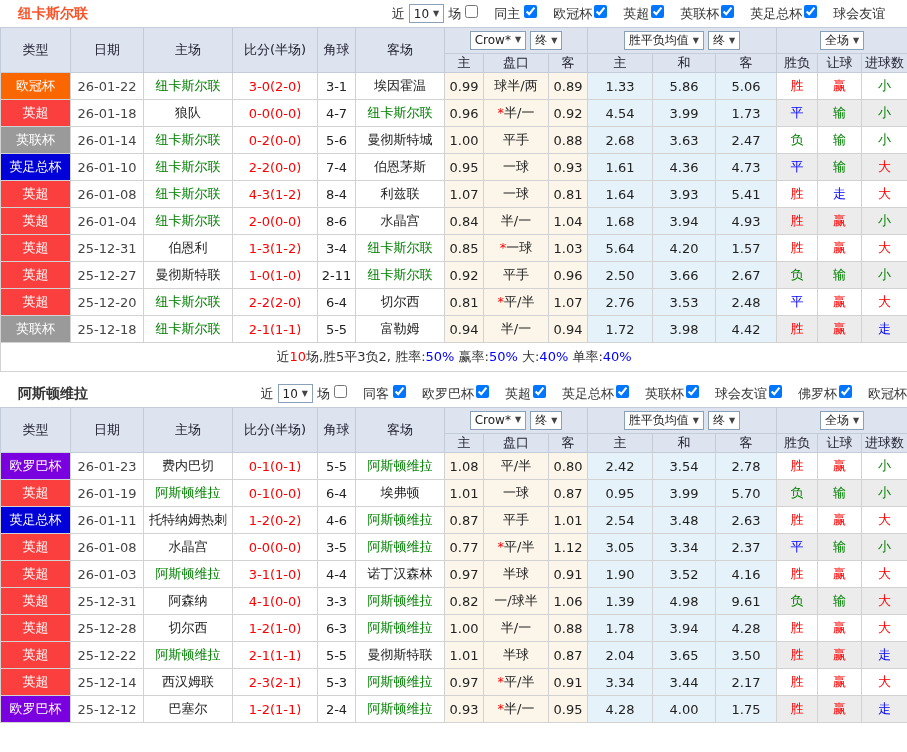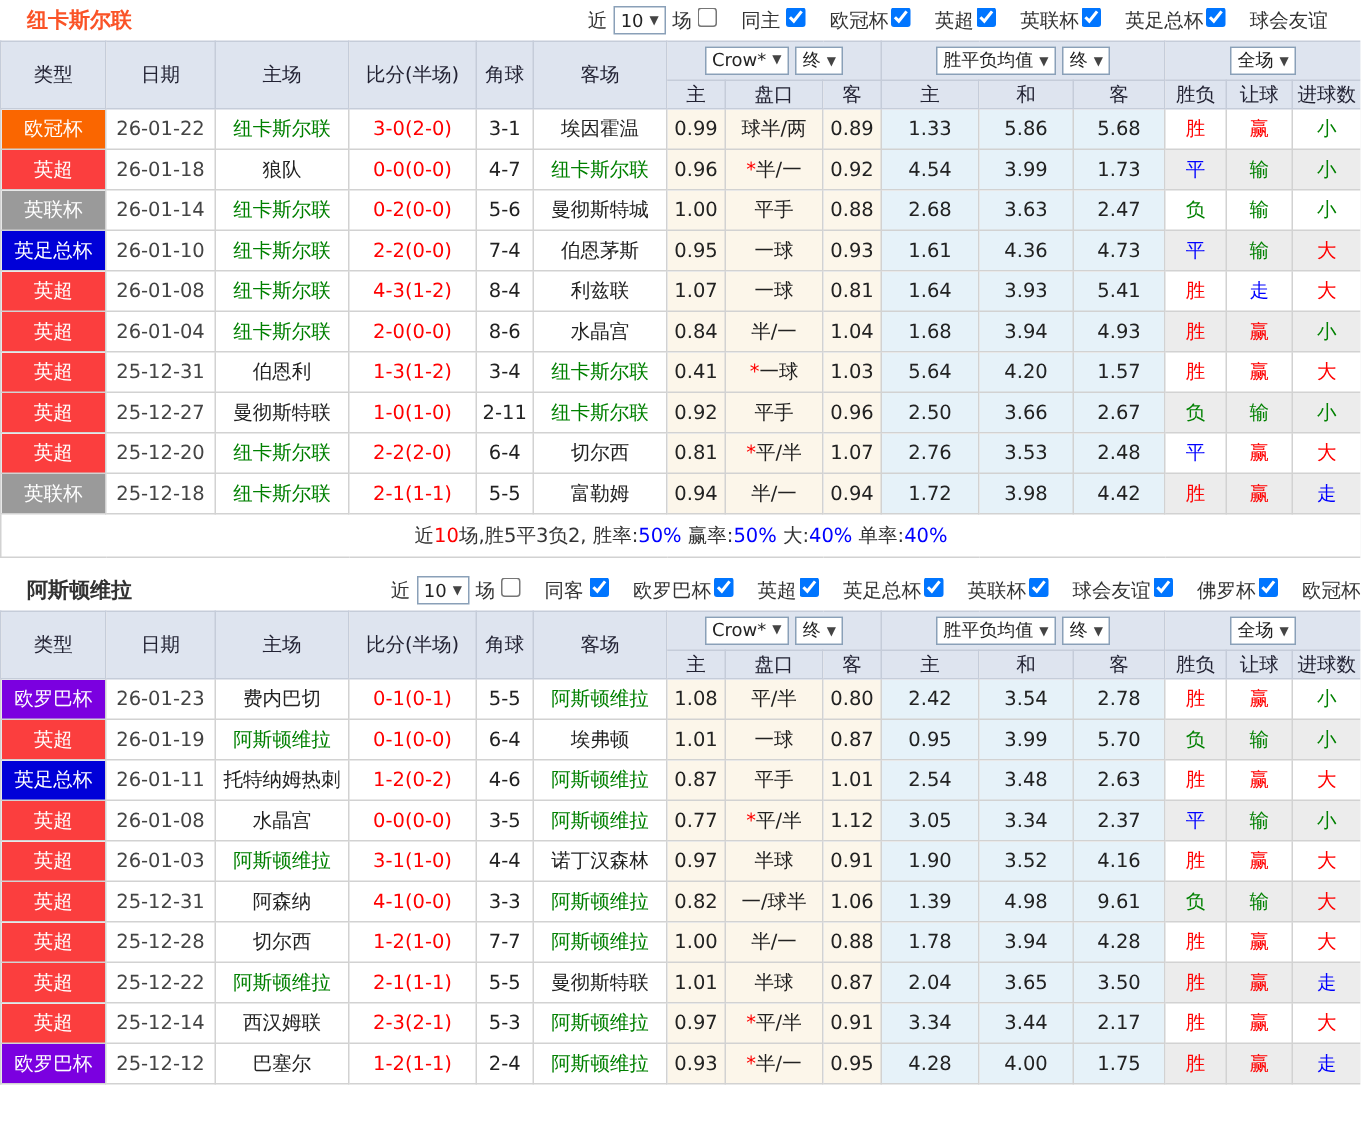--- a/index.html
+++ b/index.html
@@ -158,21 +158,21 @@
             <td class="c-date">26-01-22</td>
             <td class="c-team self">纽卡斯尔联</td>
             <td class="c-score">3-0(2-0)</td>
             <td class="c-corner">3-1</td>
             <td class="c-team">埃因霍温</td>
             <td class="c-odd">0.99</td>
             <td class="c-handicap">球半/两</td>
             <td class="c-odd">0.89</td>
             <td class="c-avg">1.33</td>
             <td class="c-avg">5.86</td>
-            <td class="c-avg">5.68</td>
+            <td class="c-avg">5.06</td>
             <td class="c-res" style="color: rgb(255, 0, 0);">胜</td>
             <td class="c-res" style="color: rgb(255, 0, 0);">赢</td>
             <td class="c-res" style="color: rgb(0, 128, 0);">小</td>
           </tr>
           <tr class="even">
             <td class="c-badge" style="background: rgb(251, 62, 62);">英超</td>
             <td class="c-date">26-01-18</td>
             <td class="c-team">狼队</td>
             <td class="c-score">0-0(0-0)</td>
             <td class="c-corner">4-7</td>
@@ -255,21 +255,21 @@
             <td class="c-res" style="color: rgb(255, 0, 0);">赢</td>
             <td class="c-res" style="color: rgb(0, 128, 0);">小</td>
           </tr>
           <tr>
             <td class="c-badge" style="background: rgb(251, 62, 62);">英超</td>
             <td class="c-date">25-12-31</td>
             <td class="c-team">伯恩利</td>
             <td class="c-score">1-3(1-2)</td>
             <td class="c-corner">3-4</td>
             <td class="c-team self">纽卡斯尔联</td>
-            <td class="c-odd">0.41</td>
+            <td class="c-odd">0.85</td>
             <td class="c-handicap"><span class="star">*</span>一球</td>
             <td class="c-odd">1.03</td>
             <td class="c-avg">5.64</td>
             <td class="c-avg">4.20</td>
             <td class="c-avg">1.57</td>
             <td class="c-res" style="color: rgb(255, 0, 0);">胜</td>
             <td class="c-res" style="color: rgb(255, 0, 0);">赢</td>
             <td class="c-res" style="color: rgb(255, 0, 0);">大</td>
           </tr>
           <tr class="even">
@@ -544,21 +544,21 @@
             <td class="c-avg">9.61</td>
             <td class="c-res" style="color: rgb(0, 128, 0);">负</td>
             <td class="c-res" style="color: rgb(0, 128, 0);">输</td>
             <td class="c-res" style="color: rgb(255, 0, 0);">大</td>
           </tr>
           <tr>
             <td class="c-badge" style="background: rgb(251, 62, 62);">英超</td>
             <td class="c-date">25-12-28</td>
             <td class="c-team">切尔西</td>
             <td class="c-score">1-2(1-0)</td>
-            <td class="c-corner">7-7</td>
+            <td class="c-corner">6-3</td>
             <td class="c-team self">阿斯顿维拉</td>
             <td class="c-odd">1.00</td>
             <td class="c-handicap">半/一</td>
             <td class="c-odd">0.88</td>
             <td class="c-avg">1.78</td>
             <td class="c-avg">3.94</td>
             <td class="c-avg">4.28</td>
             <td class="c-res" style="color: rgb(255, 0, 0);">胜</td>
             <td class="c-res" style="color: rgb(255, 0, 0);">赢</td>
             <td class="c-res" style="color: rgb(255, 0, 0);">大</td>

